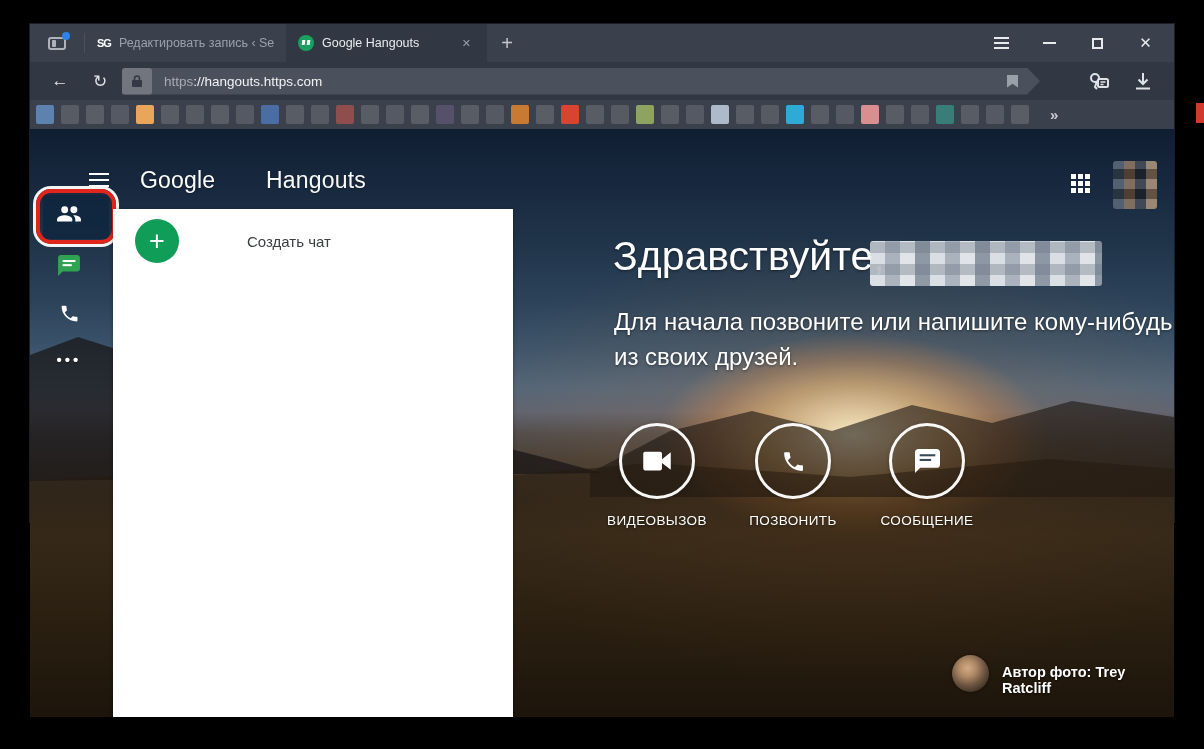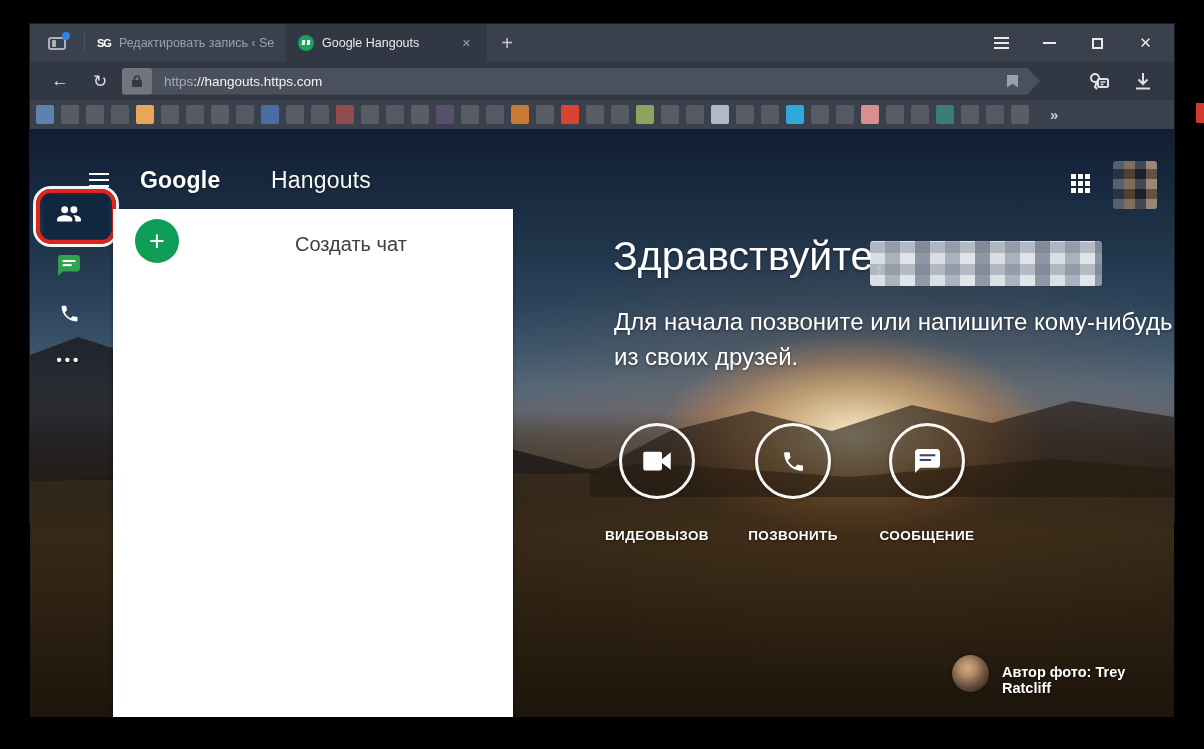--- a/index.html
+++ b/index.html
@@ -53,21 +53,21 @@
     background:
       radial-gradient(ellipse 250px 130px at 72% 52%, rgba(255,243,205,.95) 0%, rgba(255,195,115,.55) 38%, rgba(252,156,72,.28) 58%, rgba(252,156,72,0) 78%),
       radial-gradient(ellipse 620px 320px at 72% 56%, rgba(226,138,58,.22) 0%, rgba(226,138,58,0) 70%),
       linear-gradient(180deg,#101e32 0%,#17283e 9%,#203449 19%,#2b4259 29%,#3b536a 37%,#516579 44%,#5c6372 48%,#4c4a4b 52%,#413a32 57%,#3e3527 63%,#4a3b24 69%,#423420 75%,#332815 83%,#231b0e 92%,#160f08 100%);
   }
   .terrain { position:absolute; left:0; top:0; width:100%; height:100%; }
 
   .pg-hamb { position:absolute; left:59px; top:148px; display:flex; flex-direction:column; gap:4px; }
   .pg-hamb i { width:20px; height:2px; background:#fff; display:block; }
   .pg-logo { position:absolute; left:110px; top:143px; color:#fff; font-size:23px; letter-spacing:.2px; white-space:nowrap; text-shadow:0 1px 2px rgba(0,0,0,.35); }
-  .pg-logo .b { font-weight:700; }
+  .pg-logo .b { font-weight:400; }
   .pg-logo .l { font-weight:400; opacity:.97;margin-left:44px; }
   .apps-grid { position:absolute; left:1041px; top:149px; width:19px; height:19px; display:grid; grid-template-columns:repeat(3,5px); grid-template-rows:repeat(3,5px); gap:2px; }
   .apps-grid i { background:#fff; display:block; }
   .avatar-top { position:absolute; left:1083px; top:136px; width:44px; height:48px; border-radius:3px; }
 
   
   .side-sel-bg { position:absolute; left:13px; top:66px; width:66px; height:44px; background:rgba(14,38,62,.8); border-radius:3px; }
   .annotation { position:absolute; left:6px; top:60px; width:80px; height:55px; border:4px solid #e0261c; border-radius:15px; box-shadow:0 0 0 3px rgba(255,255,255,.95), inset 0 0 0 0 transparent; }
   .side-ic { position:absolute; left:0; width:78px; display:flex; justify-content:center; }
   .dots3 { color:#fff; font-size:15px; letter-spacing:3px; font-weight:bold; text-shadow:0 1px 2px rgba(0,0,0,.4); }
@@ -75,35 +75,35 @@
   
   .pos-contacts { top:76px; }
   .pos-chat    { top:126px; }
   .pos-phone   { top:174px; }
   .pos-dots    { top:222px; }
 
   
   .panel { position:absolute; left:83px; top:80px; width:400px; height:508px; background:#fff; box-shadow:0 1px 4px rgba(0,0,0,.35); }
   .create-row { position:absolute; left:0; top:0; width:100%; height:64px; display:flex; align-items:center; }
   .green-plus { position:absolute; left:22px; top:10px; width:44px; height:44px; border-radius:50%; background:#0f9d58; color:#fff; font-size:27px; font-weight:300; display:flex; align-items:center; justify-content:center; }
-  .create-label { position:absolute; left:134px; top:24px; font-size:20px; color:#3c4043;margin-left:48px; }
+  .create-label { position:absolute; left:134px; top:24px; font-size:15px; color:#3c4043; }
   .contact-row { position:absolute; left:0; top:66px; width:100%; height:70px; }
   .c-avatar { position:absolute; left:25px; top:10px; width:44px; height:44px; border-radius:3px; }
   .c-nameblur { position:absolute; left:75px; top:20px; width:94px; height:17px; border-radius:2px; }
   .c-date { position:absolute; right:23px; top:20px; font-size:13px; color:#80868b; }
   .c-status { position:absolute; left:79px; top:44px; display:flex; align-items:center; gap:5px; color:#757575; font-size:14.5px; }
 
   
   .greet { position:absolute; left:583px; top:104px; color:#fff; font-size:41px; font-weight:400; text-shadow:0 1px 3px rgba(0,0,0,.45); white-space:nowrap; }
   .greet-blur { position:absolute; left:840px; top:112px; width:232px; height:45px; border-radius:3px; }
   .subtitle { position:absolute; left:584px; top:175px; width:575px; color:#fff; font-size:24px; line-height:35px; font-weight:400; text-shadow:0 1px 3px rgba(0,0,0,.45); }
 
   
   .action { position:absolute; top:294px; width:76px; height:76px; border:3px solid rgba(255,255,255,.96); border-radius:50%; display:flex; align-items:center; justify-content:center; box-shadow:0 1px 4px rgba(0,0,0,.25); }
-  .action-label { position:absolute; top:399px; width:160px; text-align:center; color:#fff; font-size:13.5px; font-weight:700; letter-spacing:.4px; text-shadow:0 1px 3px rgba(0,0,0,.5); }
+  .action-label { position:absolute; top:384px; width:160px; text-align:center; color:#fff; font-size:13.5px; font-weight:400; letter-spacing:.4px; text-shadow:0 1px 3px rgba(0,0,0,.5); }
   .ax-video { left:589px; } .ax-call { left:725px; } .ax-msg { left:859px; }
   .lx-video { left:547px; } .lx-call { left:683px; } .lx-msg { left:817px; }
 
   
   .credit-avatar { position:absolute; left:922px; top:526px; width:37px; height:37px; border-radius:50%;
       background:radial-gradient(circle at 42% 36%, #d2ab85 0%, #b08a66 26%, #6b5340 55%, #32271c 85%, #1d1712 100%); box-shadow:0 0 3px rgba(0,0,0,.5); }
   .credit-text { position:absolute; left:972px; top:535px; color:#fff; font-size:14.5px; font-weight:600; text-shadow:0 1px 2px rgba(0,0,0,.6); }
 
   
   .mosaic-user { background-image:

